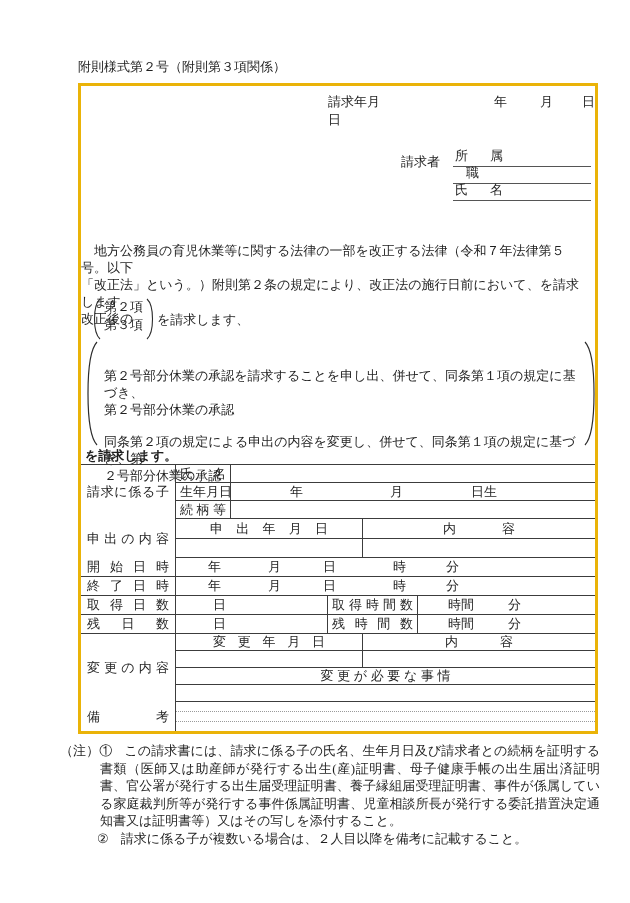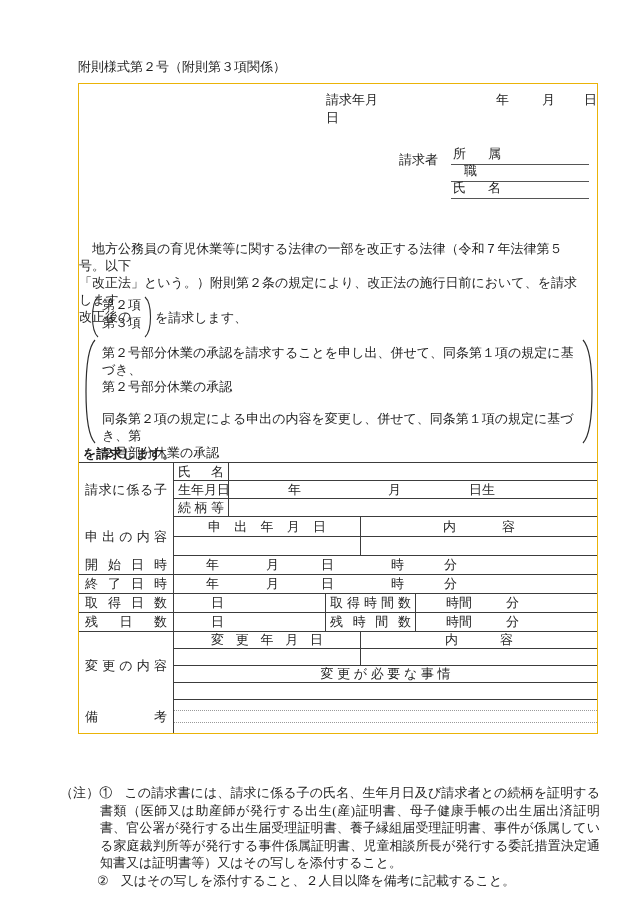--- a/index.html
+++ b/index.html
@@ -5,40 +5,40 @@
   * { margin:0; padding:0; box-sizing:border-box; }
   html,body { background:#fff; }
   .page {
     position:relative; width:630px; height:903px; background:#ffffff;
     font-family:"Liberation Serif","DejaVu Serif",serif;
     color:#1f1f1f; font-size:13px; overflow:hidden;
   }
   .abs { position:absolute; }
   .form-note { left:78px; top:58px; }
   .form-title { left:78px; top:62px; width:520px; text-align:center; letter-spacing:0.3px; }
-  .formbox { left:78px; top:83px; width:520px; height:651px; border:1px solid #eab308; }
+  .formbox { left:78px; top:83px; width:520px; height:651px; border:3px solid #eab308; }
 
   
   .reqdate { left:247px; top:7px; display:flex; }
   .reqdate .yy { margin-left:108px; } .reqdate .mm { margin-left:33px; } .reqdate .dd { margin-left:29px; }
   .addressee { left:17px; top:33px; }
   .requester-label { left:320px; top:67px; }
   .req-fields { left:372px; top:64px; width:138px; }
   .req-field { height:17px; border-bottom:1px solid #555; display:flex; align-items:flex-end; padding-bottom:1px; }
   .req-field .lbl48 { width:48px; margin-left:2px; }
   .req-field .lblpos { margin-left:13px; }
 
   
   .paragraph { left:0; top:156px; width:502px; line-height:17px; }
   .lawline { left:9px; top:212px; height:43px; display:flex; align-items:center; }
   .clause-bracket { display:flex; align-items:flex-start; height:43px; margin:0 3px; }
   .clause-opts { display:flex; flex-direction:column; line-height:18px; padding:0 3px; }
   .bigbracket { left:4px; top:255px; width:512px; height:105px; display:flex; }
   .bigbracket .content { flex:1; padding:0 6px; line-height:17px; }
-  .opt1 { margin-top:5px; } .opt2 { margin-top:15px; }
+  .opt1 { margin-top:26px; } .opt2 { margin-top:15px; }
   .closing { left:4px; top:361px;font-weight:bold; }
   svg.paren { display:block; }
 
   
   .maintable { left:0; right:0; top:378px; bottom:0; border-top:1px solid #3c3c3c;
                display:flex; flex-direction:column; }
   .sec { display:flex; }
   .rowspan-label { width:95px; border-right:1px solid #3c3c3c; display:flex; align-items:center; }
   .rowspan-label > span, .jlab { width:100%; padding:0 6px; }
   .subrows { flex:1; display:flex; flex-direction:column; }
@@ -56,21 +56,21 @@
   .c152 { width:152px; height:100%; display:flex; align-items:center; }
   .c90 { width:90px; height:100%; display:flex; align-items:center; }
   .cflex { flex:1; height:100%; display:flex; align-items:center; }
   .secD .trow { height:17px; }
   .secE { flex:1; }
   .strips { flex:1; display:flex; flex-direction:column; }
   .strip { flex:1; }
   .dot { border-top:1px dotted #9a9a9a; }
 
   
-  .notes { left:60px; top:742px; width:540px; line-height:17.5px;margin-top:42px; }
+  .notes { left:60px; top:742px; width:540px; line-height:17.5px; }
   .note1 { padding-left:40px; text-indent:-40px; text-align:justify; }
   .note1 .marker { margin-right:12px; }
   .note2 { margin-left:37px; margin-top:0px; }
   .note2 .marker { margin-right:12px; }
 </style>
 </head>
 <body>
 
 <div class="page">
 
@@ -389,17 +389,17 @@
       </div>
 
     </div>
   </div>
 
   <div class="abs notes">
     <div class="note1">
       <span class="marker">（注）①</span><span>この請求書には、請求に係る子の氏名、生年月日及び請求者との続柄を証明する書類（医師又は助産師が発行する出生(産)証明書、母子健康手帳の出生届出済証明書、官公署が発行する出生届受理証明書、養子縁組届受理証明書、事件が係属している家庭裁判所等が発行する事件係属証明書、児童相談所長が発行する委託措置決定通知書又は証明書等）又はその写しを添付すること。</span>
     </div>
     <div class="note2">
-      <span class="marker">②</span><span>又はその写しを添付すること、２人目以降を備考に記載すること。</span>
+      <span class="marker">②</span><span>請求に係る子が複数いる場合は、２人目以降を備考に記載すること。</span>
     </div>
   </div>
 
 </div>
 
 </body></html>

